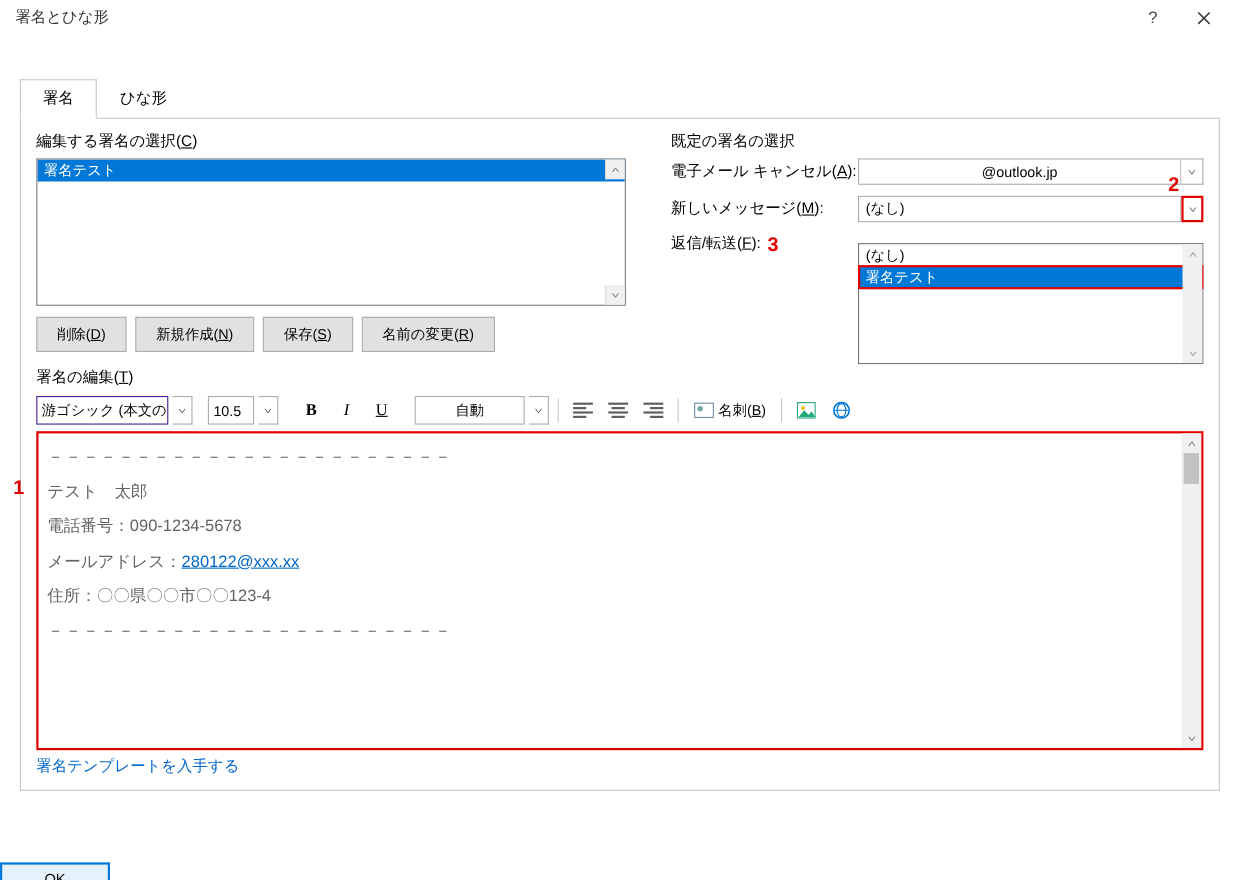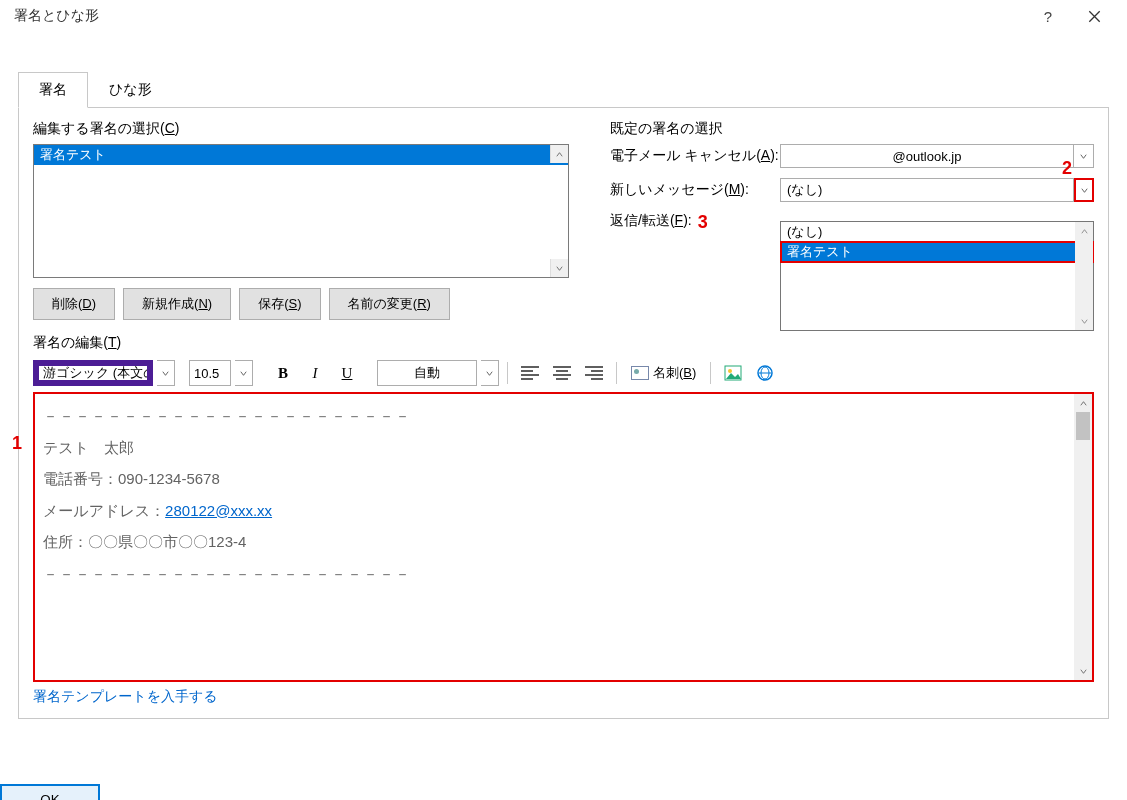--- a/index.html
+++ b/index.html
@@ -44,21 +44,21 @@
 .select-box { flex: 1; border: 1px solid #adadad; background: #fff; height: 24px; display: flex; align-items: center; padding: 0 6px; font-size: 13px; }
 .select-arrow { width: 20px; height: 24px; border: 1px solid #adadad; border-left: none; display:flex; align-items:center; justify-content:center; background:#fff; cursor:pointer;}
 .select-arrow.red { border:2px solid #e30000; }
 
 .annot { position: absolute; color: #e30000; font-weight: bold; font-size: 18px; font-family: Arial, sans-serif; }
 .annot1 { left: 12px; top: 362px; }
 
 .edit-label { font-size:14px; margin-top:14px; margin-bottom:6px; }
 
 .toolbar { display:flex; align-items:center; gap:4px; padding:2px 0; }
-.font-sel { width:120px; height:26px; border:6px solid #4c1d95; display:flex; align-items:center; padding:0 4px; font-size:13px; white-space:nowrap; overflow:hidden; }
+.font-sel { width:120px; height:26px; border:1px solid #4c1d95; display:flex; align-items:center; padding:0 4px; font-size:13px; white-space:nowrap; overflow:hidden; }
 .size-sel { width:42px; height:26px; border:1px solid #adadad; display:flex; align-items:center; padding:0 4px; font-size:13px; }
 .mini-arrow { width:18px; height:26px; border:1px solid #adadad; border-left:none; display:flex; align-items:center; justify-content:center; cursor:pointer; background:#fff;}
 .tbtn { width:28px; height:26px; display:flex; align-items:center; justify-content:center; cursor:pointer; font-size:15px; }
 .bold { font-weight:bold; font-family:Georgia,serif; }
 .italic { font-style:italic; font-family:Georgia,serif; }
 .underline { text-decoration:underline; font-family:Georgia,serif; }
 .auto-sel { width:100px; height:26px; border:1px solid #adadad; display:flex; align-items:center; justify-content:center; font-size:13px;}
 .sep { width:1px; height:22px; background:#c8c8c8; margin:0 4px;}
 .align-icon { width:18px; height:14px; }
 .align-icon div { height:2px; background:#5f5f5f; margin-bottom:2px;}

